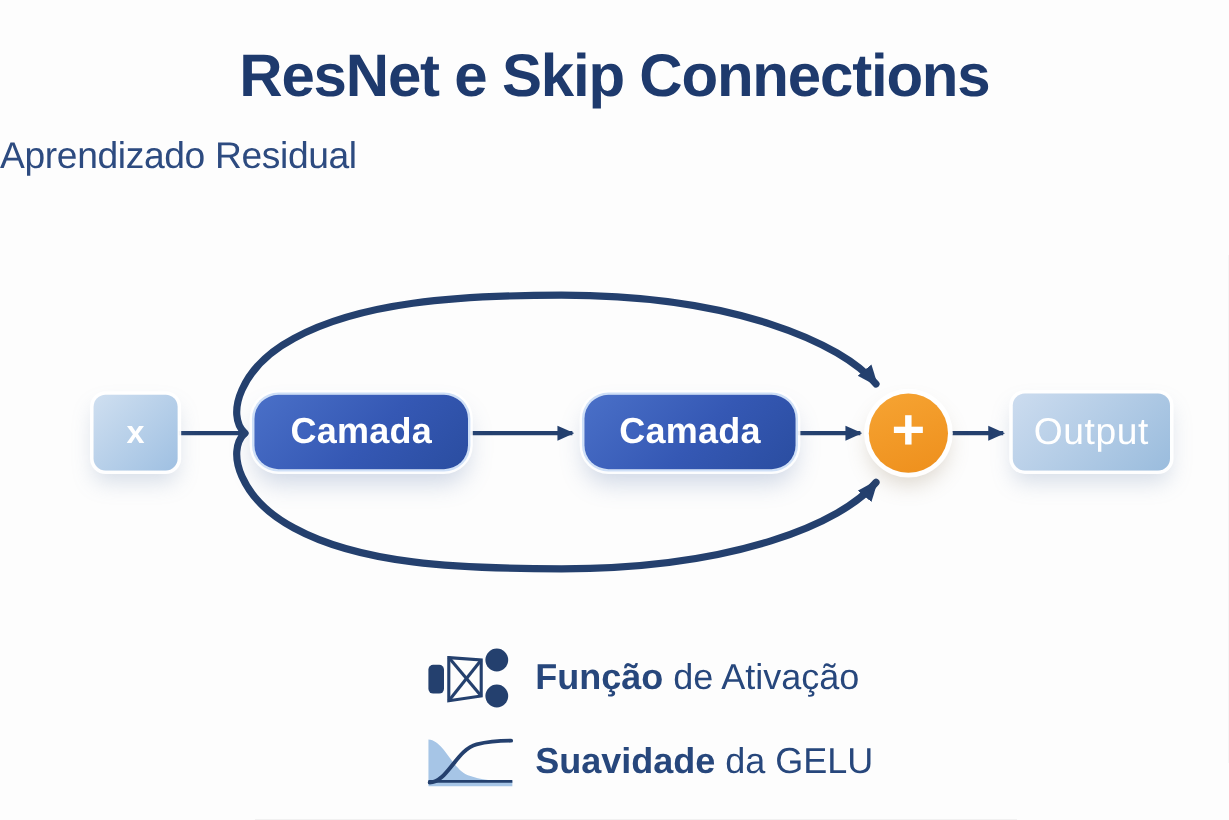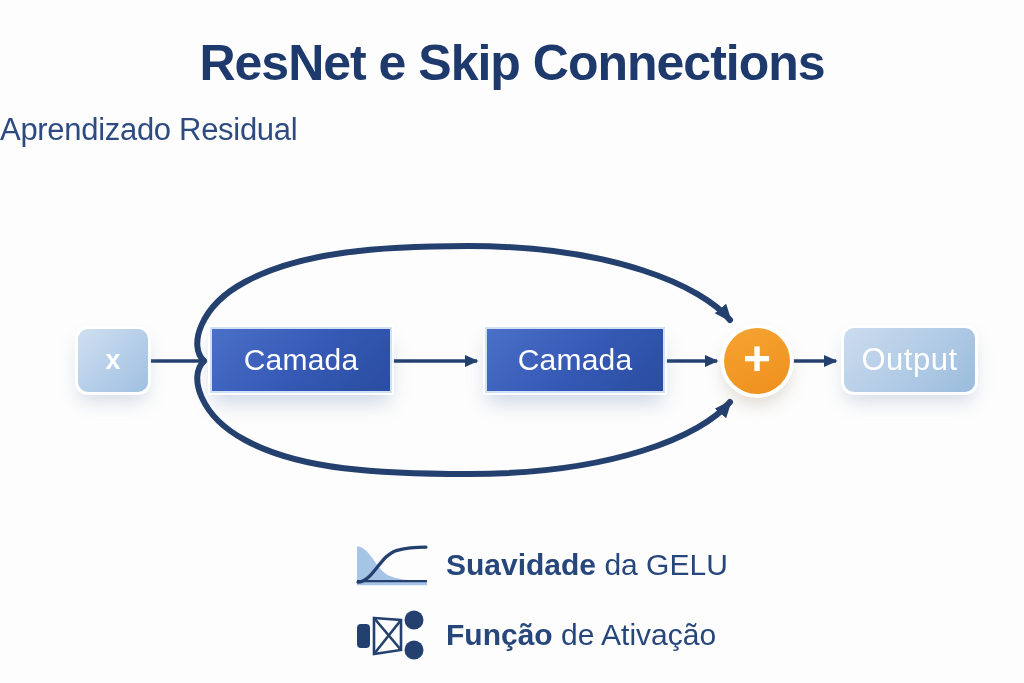--- a/index.html
+++ b/index.html
@@ -23,24 +23,24 @@
     position:absolute;z-index:2;display:flex;align-items:center;justify-content:center;
     color:#ffffff;
   }
   .input-box{
     left:78px;top:329px;width:70px;height:63px;border-radius:10px;
     background:linear-gradient(135deg,var(--input-box-start,#cfdff0),var(--input-box-end,#9fc0e2));
     box-shadow:0 0 0 3px rgba(255,255,255,.95),0 10px 18px rgba(120,145,180,.28);
     font-size:27px;font-weight:700;
   }
   .layer-box{
-    top:329px;width:178px;height:62px;border-radius:0;
+    top:329px;width:178px;height:62px;border-radius:20px;
     background:linear-gradient(135deg,var(--layer-box-start,#4a70c8) 0%,#3558b4 55%,var(--layer-box-end,#2a4da0) 100%);
     box-shadow:0 0 0 2px #cfe0f7,0 0 0 4px rgba(255,255,255,.92),0 12px 20px rgba(90,120,170,.28);
-    font-size:30px;font-weight:400;letter-spacing:0.2px;
+    font-size:30px;font-weight:700;letter-spacing:0.2px;
   }
   .layer-1{left:212px;}
   .layer-2{left:487px;width:176px;}
   .sum-circle{
     left:724px;top:328px;width:66px;height:66px;border-radius:50%;
     background:linear-gradient(160deg,var(--sum-circle,#f6a433),#ee8f1c);
     box-shadow:0 0 0 4px rgba(255,255,255,.97),0 10px 18px rgba(150,130,100,.3);
     font-size:48px;font-weight:600;line-height:60px;
   }
   .sum-circle span{margin-top:-4px;}
@@ -101,36 +101,36 @@
     <span>+</span>
   </div>
 
   <div class="node output-box">
     <span>Output</span>
   </div>
 
   <div class="legend">
 
     <div class="legend-row">
-      <svg class="legend-icon" viewBox="0 0 70 48">
-        <path d="M1,6 C14,7 20,30 33,35 C44,39 56,40 69,40 L69,44 L1,44 Z" fill="#a6c5e6" stroke="none"></path>
-        <path d="M1,40 L69,40" stroke="currentColor" stroke-width="2.4" fill="none"></path>
-        <path d="M2,41 C16,41 24,14 40,10 C50,7.5 60,7 68,7" stroke="currentColor" stroke-width="3.2" fill="none" stroke-linecap="round"></path>
-      </svg>
-      <div class="legend-label"><b>Suavidade</b><span> da GELU</span></div>
-    </div>
-
-    <div class="legend-row">
       <svg class="legend-icon" viewBox="0 0 72 54">
         <g fill="currentColor" stroke="currentColor">
           <rect x="1" y="16" width="13" height="24" rx="4" stroke="none"></rect>
           <path d="M18,10 L45,12 L45,42 L18,46 Z" fill="none" stroke-width="2.6"></path>
           <line x1="18" y1="10" x2="45" y2="42" stroke-width="2.6"></line>
           <line x1="45" y1="12" x2="18" y2="46" stroke-width="2.6"></line>
           <circle cx="58" cy="12" r="9.5" stroke="none"></circle>
           <circle cx="58" cy="42" r="9.5" stroke="none"></circle>
         </g>
       </svg>
       <div class="legend-label"><b>Função</b><span> de Ativação</span></div>
     </div>
 
+    <div class="legend-row">
+      <svg class="legend-icon" viewBox="0 0 70 48">
+        <path d="M1,6 C14,7 20,30 33,35 C44,39 56,40 69,40 L69,44 L1,44 Z" fill="#a6c5e6" stroke="none"></path>
+        <path d="M1,40 L69,40" stroke="currentColor" stroke-width="2.4" fill="none"></path>
+        <path d="M2,41 C16,41 24,14 40,10 C50,7.5 60,7 68,7" stroke="currentColor" stroke-width="3.2" fill="none" stroke-linecap="round"></path>
+      </svg>
+      <div class="legend-label"><b>Suavidade</b><span> da GELU</span></div>
+    </div>
+
   </div>
 </div>
 
 </body></html>

